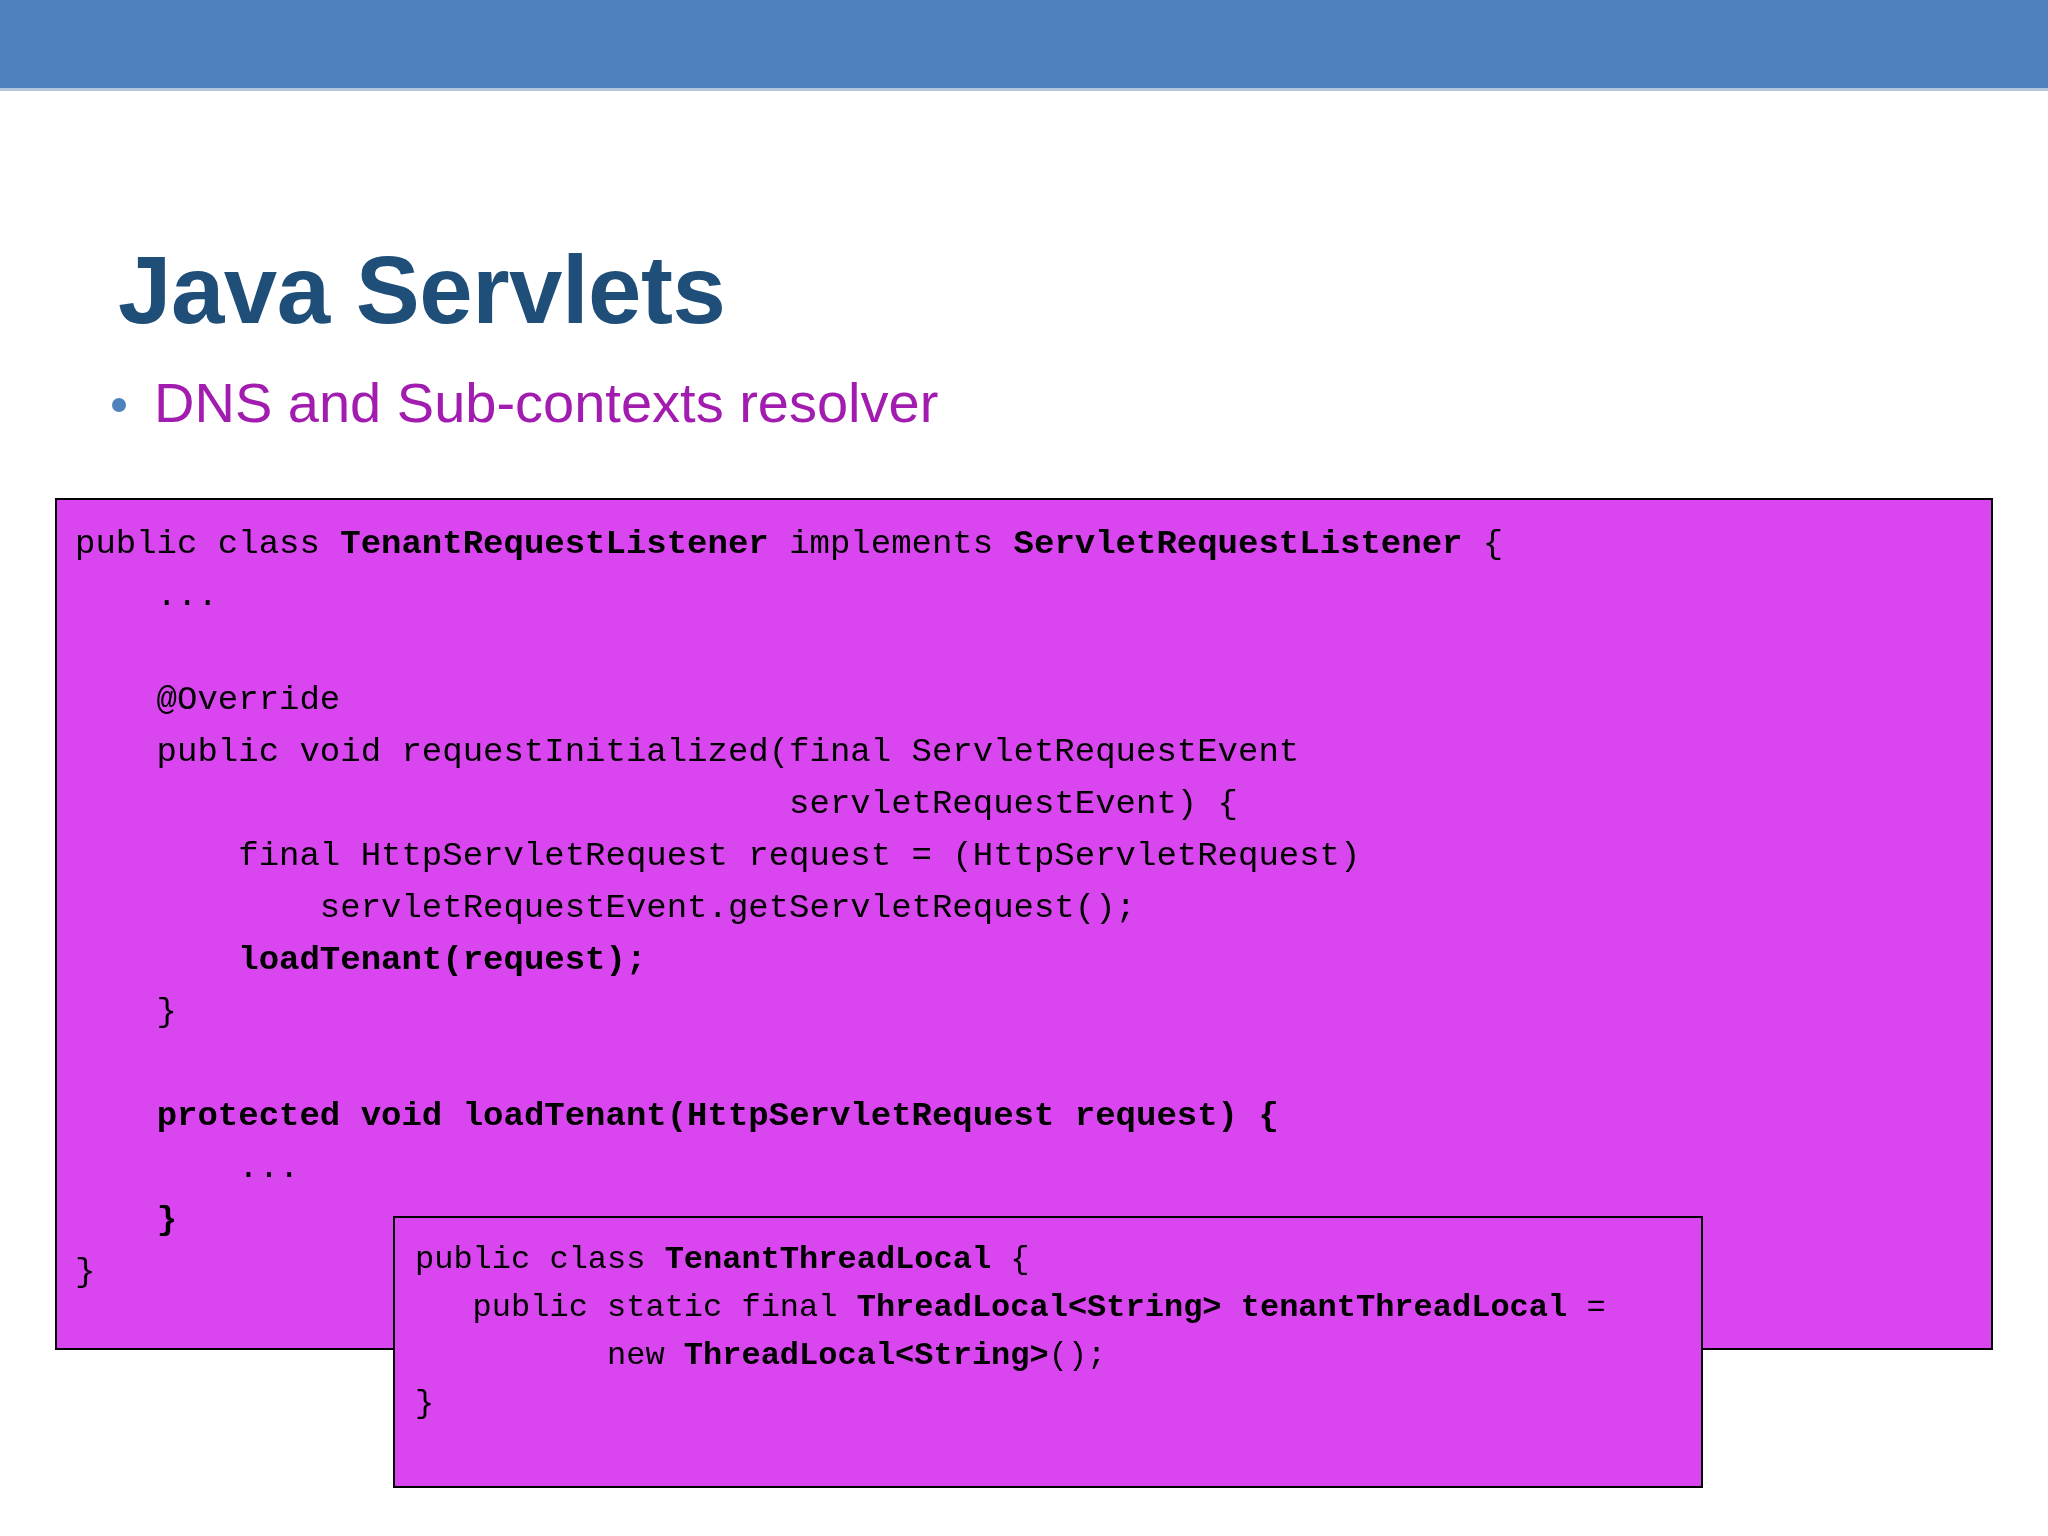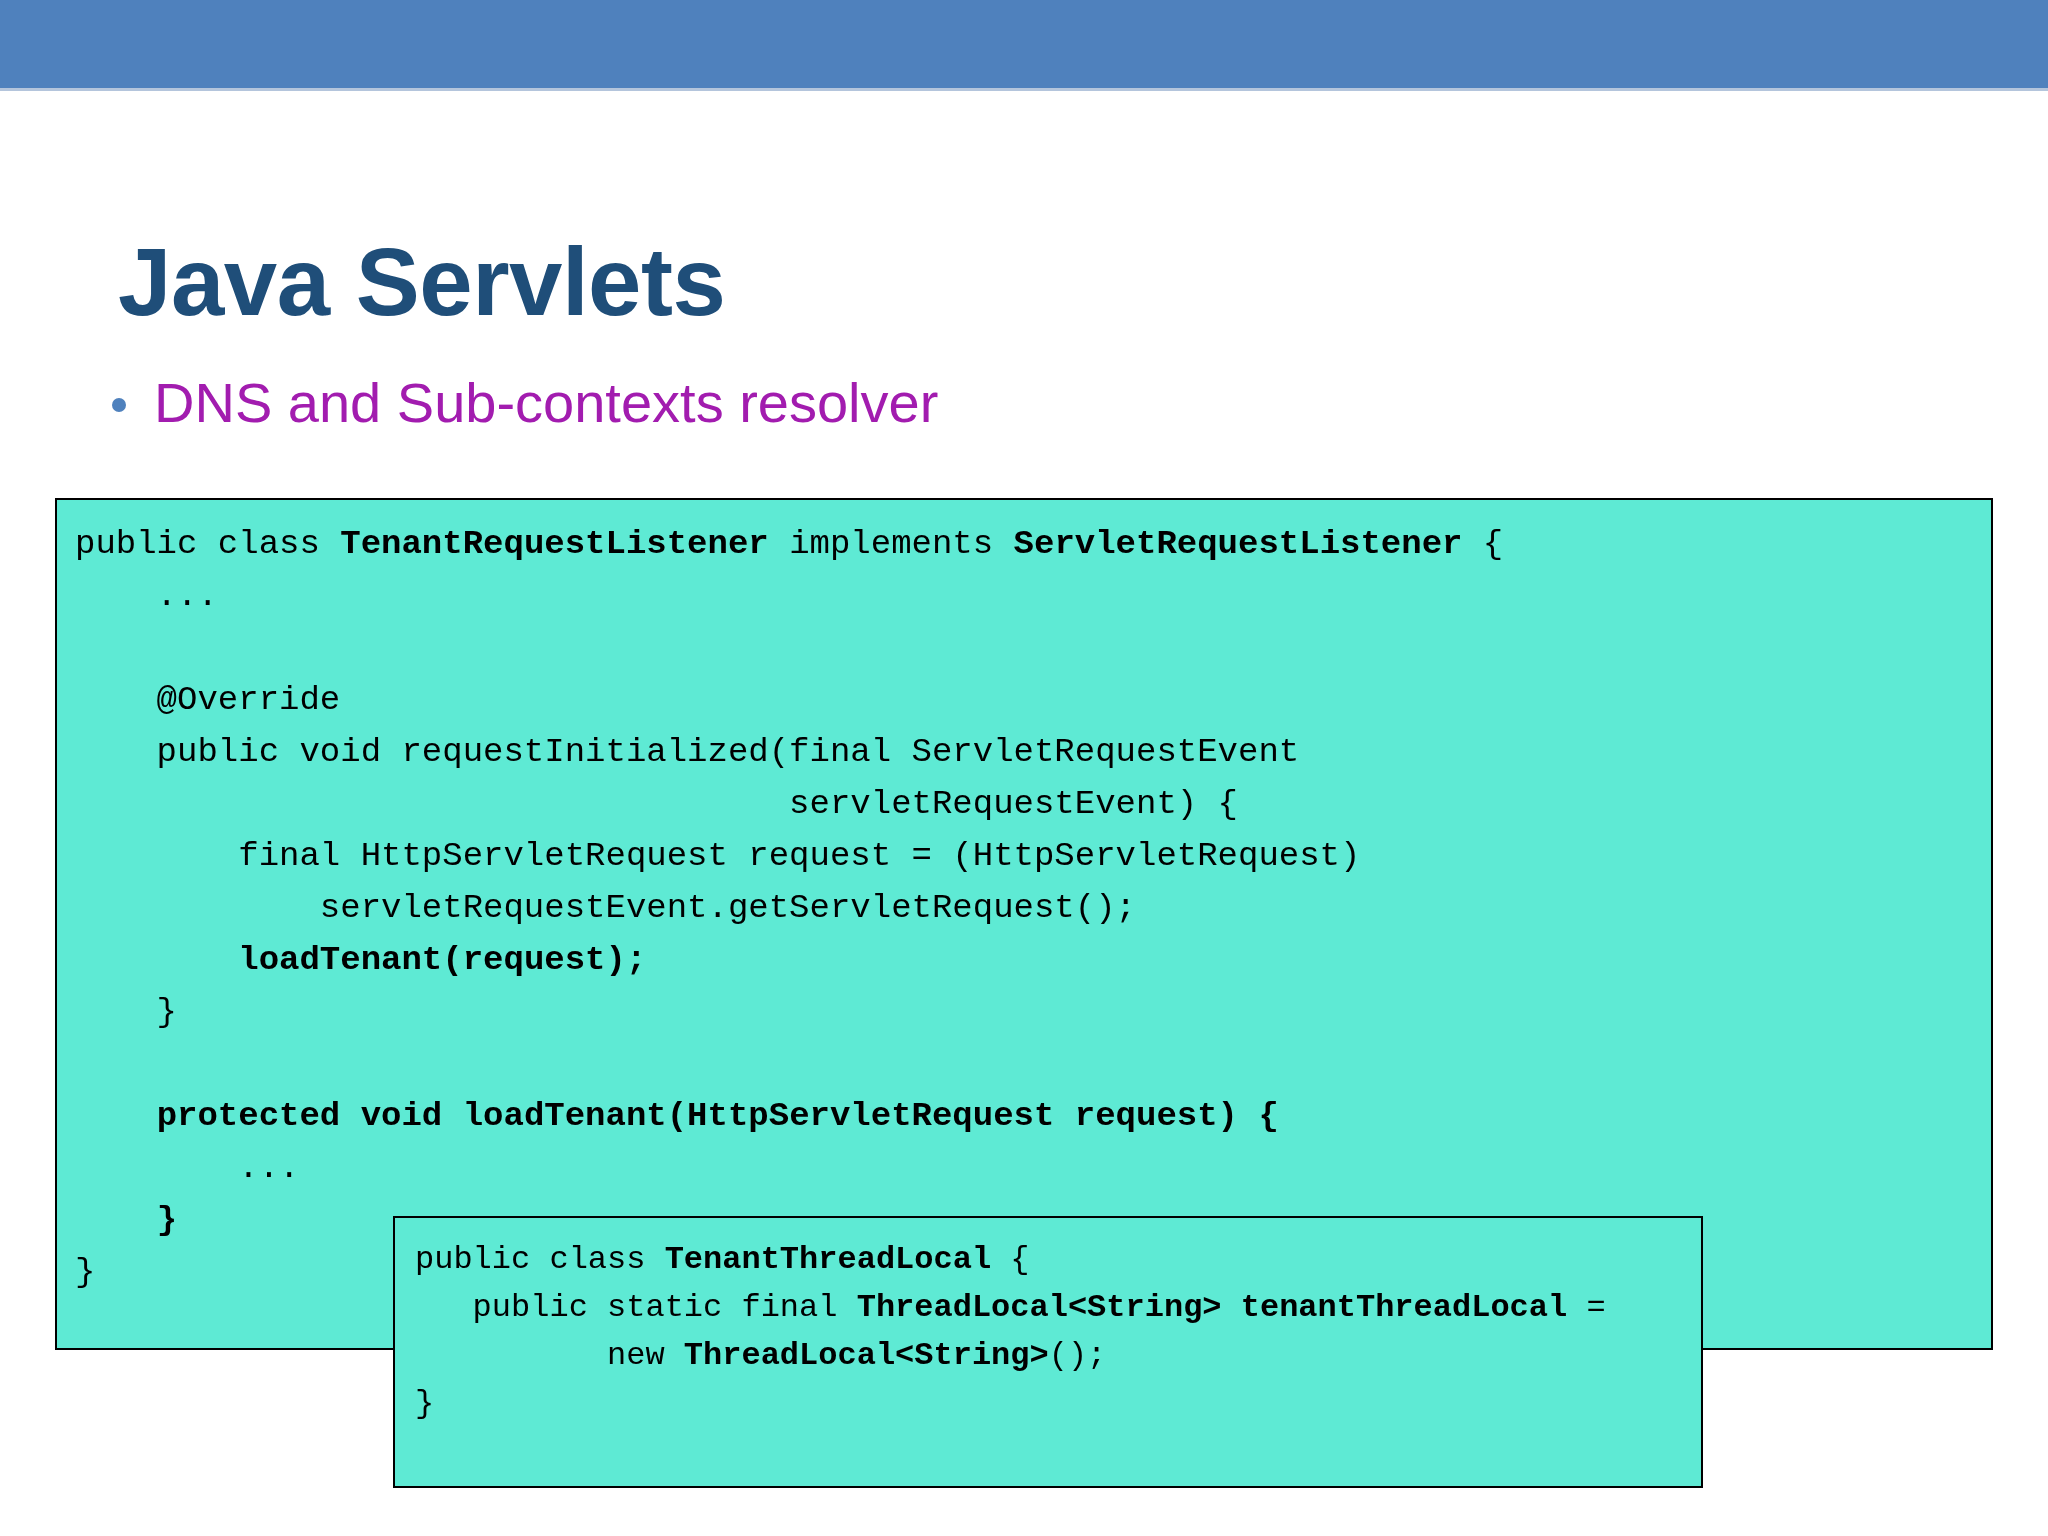--- a/index.html
+++ b/index.html
@@ -31,21 +31,21 @@
     width: 2048px;
     height: 3px;
     background: #7795bf;
     opacity: 0.55;
   }
 
   
   .slide-title {
     position: absolute;
     left: 118px;
-    top: 168px;
+    top: 176px;
     font-family: "Liberation Sans", sans-serif;
     font-size: 96px;
     line-height: 1.05;
     color: #1F4E79;
     letter-spacing: -0.5px;
     white-space: nowrap;
   }
 
   
   .bullet-row {
@@ -70,21 +70,21 @@
     font-family: "Liberation Sans", sans-serif;
     font-size: 56px;
     color: #a21caf;
     line-height: 1.1;
   }
 
   
   .code-box {
     position: absolute;
     box-sizing: border-box;
-    background: #5eead4;
+    background: #d946ef;
     border: 2px solid #000000;
     font-family: "Liberation Mono", "DejaVu Sans Mono", monospace;
     color: #000000;
     white-space: pre;
   }
 
   #code-box-outer {
     left: 55px;
     top: 498px;
     width: 1938px;

